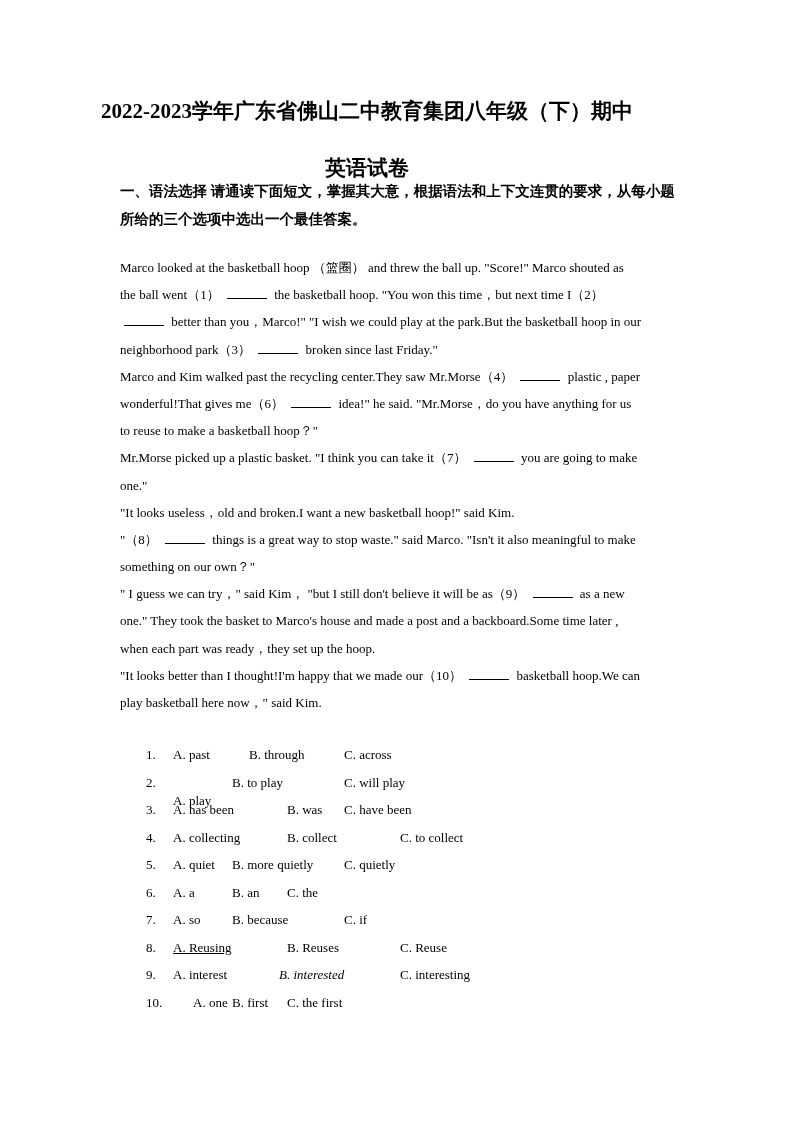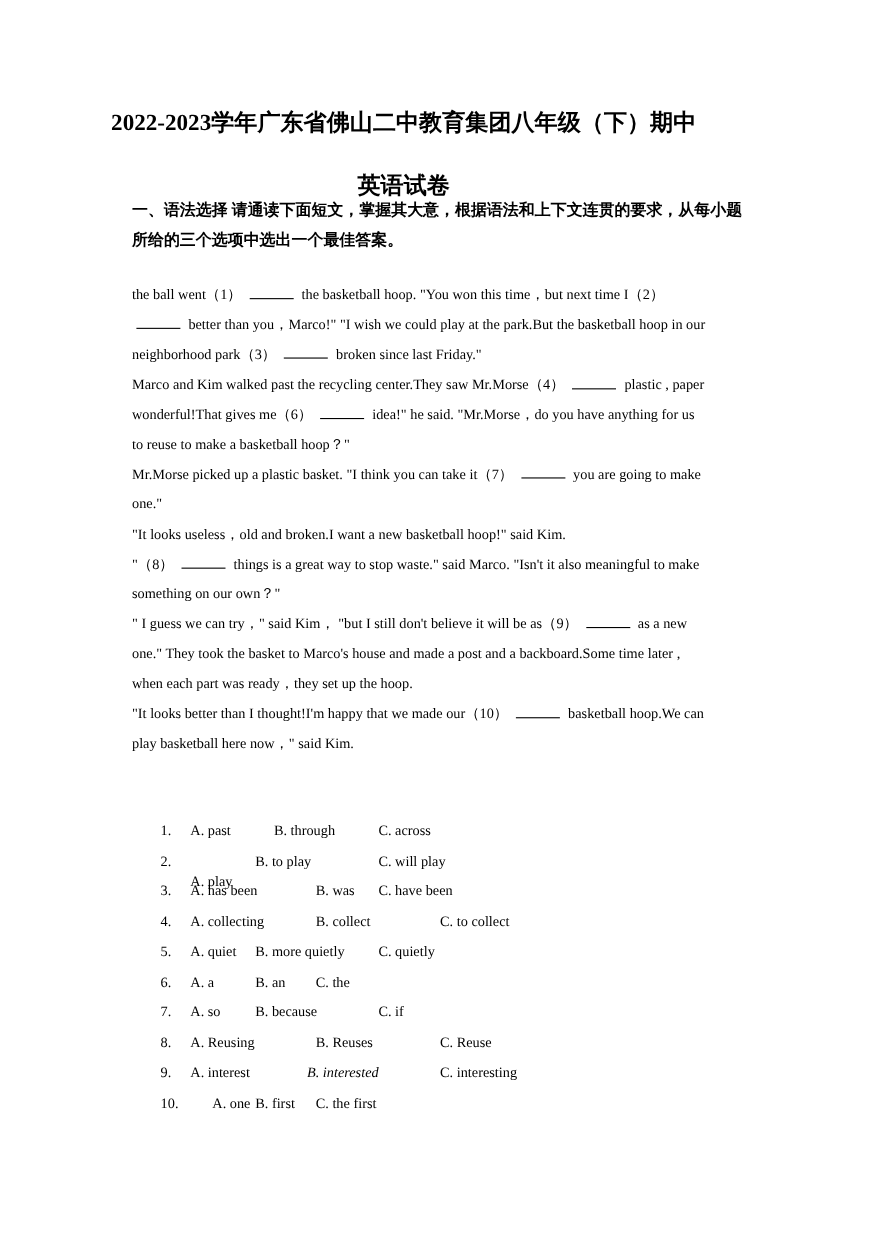--- a/index.html
+++ b/index.html
@@ -23,20 +23,21 @@
 </style>
 </head>
 <body>
 
 <div class="title title1">2022-2023学年广东省佛山二中教育集团八年级（下）期中</div>
 <div class="title title2">英语试卷</div>
 
 <div class="section">一、语法选择 请通读下面短文，掌握其大意，根据语法和上下文连贯的要求，从每小题所给的三个选项中选出一个最佳答案。</div>
 
 <div class="passage" id="passage">
+    <div class="line"><span>Marco looked at the basketball hoop （篮圈） and threw the ball up. "Score!" Marco shouted as</span></div>
     <div class="line"><span>the ball went（1） </span><span class="blank"></span><span> the basketball hoop. "You won this time，but next time I（2）</span></div>
     <div class="line"><span></span><span class="blank"></span><span> better than you，Marco!" "I wish we could play at the park.But the basketball hoop in our</span></div>
     <div class="line"><span>neighborhood park（3） </span><span class="blank"></span><span> broken since last Friday."</span></div>
     <div class="line"><span>Marco and Kim walked past the recycling center.They saw Mr.Morse（4） </span><span class="blank"></span><span> plastic , paper</span></div>
     <div class="line"><span>wonderful!That gives me（6） </span><span class="blank"></span><span> idea!" he said. "Mr.Morse，do you have anything for us</span></div>
     <div class="line"><span>to reuse to make a basketball hoop？"</span></div>
     <div class="line"><span>Mr.Morse picked up a plastic basket. "I think you can take it（7） </span><span class="blank"></span><span> you are going to make</span></div>
     <div class="line"><span>one."</span></div>
     <div class="line"><span>"It looks useless，old and broken.I want a new basketball hoop!" said Kim.</span></div>
     <div class="line"><span>"（8） </span><span class="blank"></span><span> things is a great way to stop waste." said Marco. "Isn't it also meaningful to make</span></div>
@@ -86,21 +87,21 @@
       <span class="" style="left: 141px;">C. the</span>
     </div>
     <div class="opt-row">
       <span class="num" style="left: 0px;">7.</span>
       <span class="" style="left: 27px;">A. so</span>
       <span class="" style="left: 86px;">B. because</span>
       <span class="" style="left: 198px;">C. if</span>
     </div>
     <div class="opt-row">
       <span class="num" style="left: 0px;">8.</span>
-      <span class="" style="left: 27px;">A. Reusing</span>
+      <span class="" style="left: 27px; text-decoration: underline;">A. Reusing</span>
       <span class="" style="left: 141px;">B. Reuses</span>
       <span class="" style="left: 254px;">C. Reuse</span>
     </div>
     <div class="opt-row">
       <span class="num" style="left: 0px;">9.</span>
       <span class="" style="left: 27px;">A. interest</span>
       <span class="" style="left: 133px; font-style: italic;">B. interested</span>
       <span class="" style="left: 254px;">C. interesting</span>
     </div>
     <div class="opt-row">

